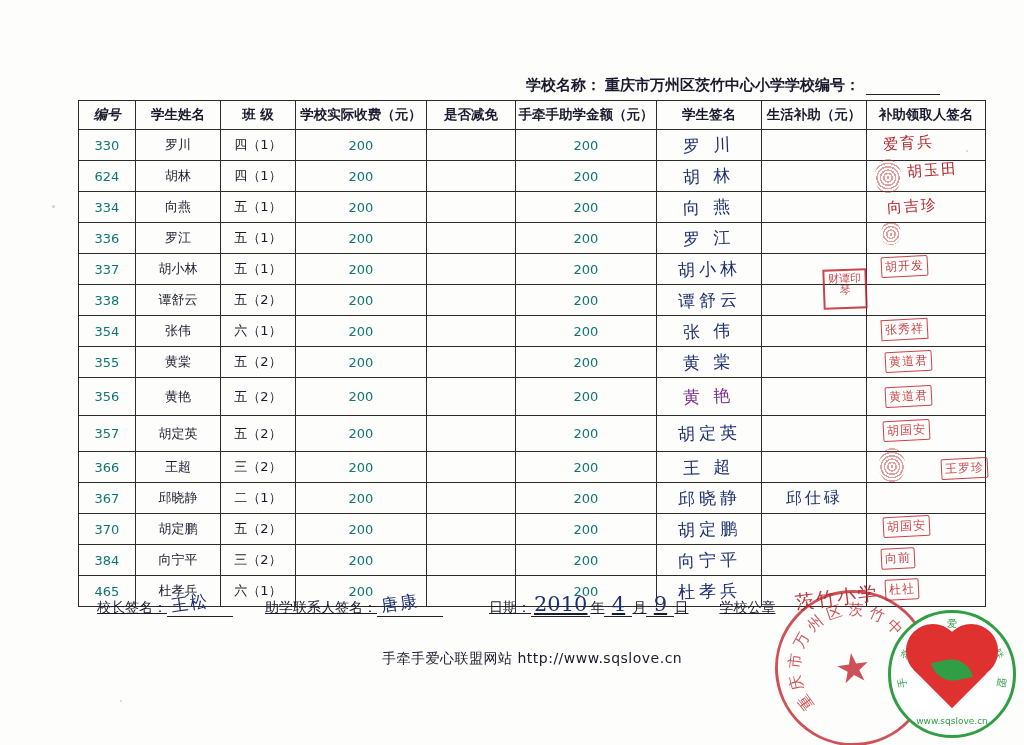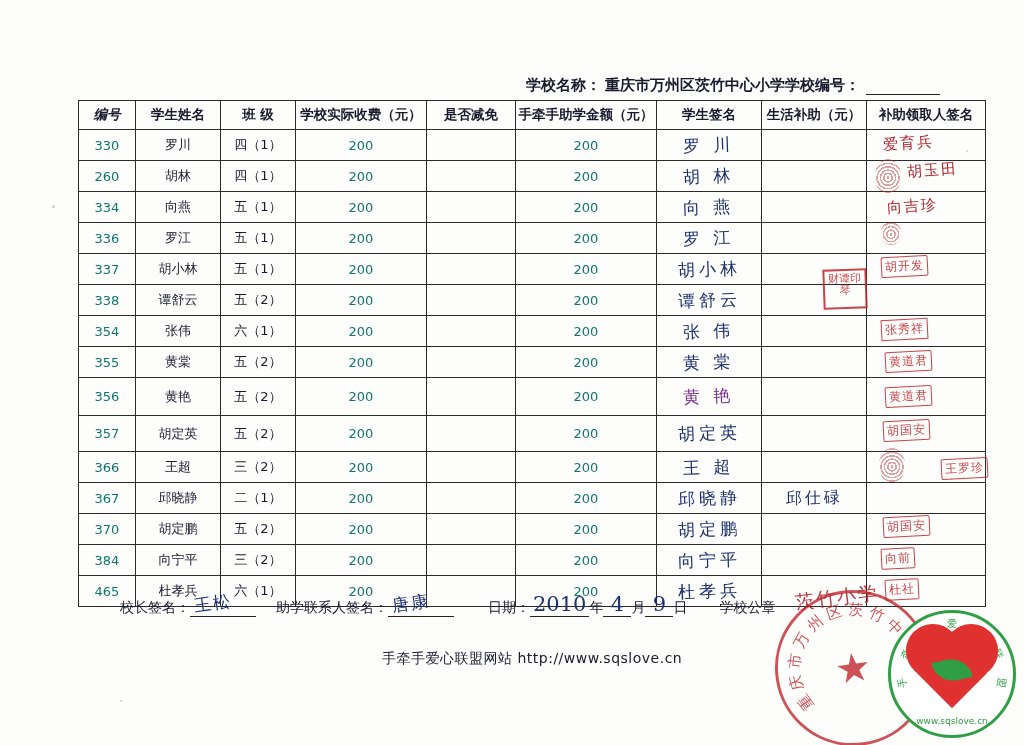--- a/index.html
+++ b/index.html
@@ -145,27 +145,28 @@
     padding: 2px 3px;
     letter-spacing: 0px;
     opacity: .85;
     transform: rotate(-2deg);
   }
 
   
   .footer {
     position: absolute;
     top: 584px;
-    left: 120px;
+    left: 97px;
     width: 820px;
     font-size: 14px;
     display: flex;
     align-items: flex-end;
-    gap: 6px;
+    gap: 18px;
     white-space: nowrap;
+    text-decoration: underline;
   }
   .footer .seg { display: flex; align-items: flex-end; }
   .sigline {
     display: inline-block;
     min-width: 66px;
     border-bottom: 1.4px solid #222;
     height: 18px;
     position: relative;
   }
   .sig-ink {
@@ -335,21 +336,21 @@
         <td></td>
         <td class="num-cell">200</td>
         <td><span class="stu-sign">罗 川</span></td>
         <td></td>
         <td>
           <span class="red-hand" style="top:4px;left:16px;">爱育兵</span>
         </td>
       </tr>
 
       <tr>
-        <td class="num-cell">260</td>
+        <td class="num-cell">624</td>
         <td>胡林</td>
         <td>四（1）</td>
         <td class="num-cell">200</td>
         <td></td>
         <td class="num-cell">200</td>
         <td><span class="stu-sign">胡 林</span></td>
         <td></td>
         <td>
           <span class="fingerprint" style="top:-2px;left:8px;"></span>
           <span class="red-hand" style="top:0px;left:40px;">胡玉田</span>
@@ -556,21 +557,21 @@
     </div>
     <div class="seg" style="margin-left:28px;">
       <span>日期：</span>
       <span class="dateline">2010</span>
       <span>年</span>
       <span class="dateline small">4</span>
       <span>月</span>
       <span class="dateline small">9</span>
       <span>日</span>
     </div>
-    <div class="seg" style="margin-left:26px;">
+    <div class="seg" style="margin-left:13px;">
       <span>学校公章</span>
     </div>
   </div>
 
   <div class="website">手牵手爱心联盟网站 http://www.sqslove.cn</div>
 
   <div class="seal">
     <div class="arc" id="sealArc">
         <span style="transform: rotate(-118deg) translate(0px, -58px) rotate(0deg) translate(-50%, -50%);">重</span>
         <span style="transform: rotate(-96.5455deg) translate(0px, -58px) rotate(0deg) translate(-50%, -50%);">庆</span>

